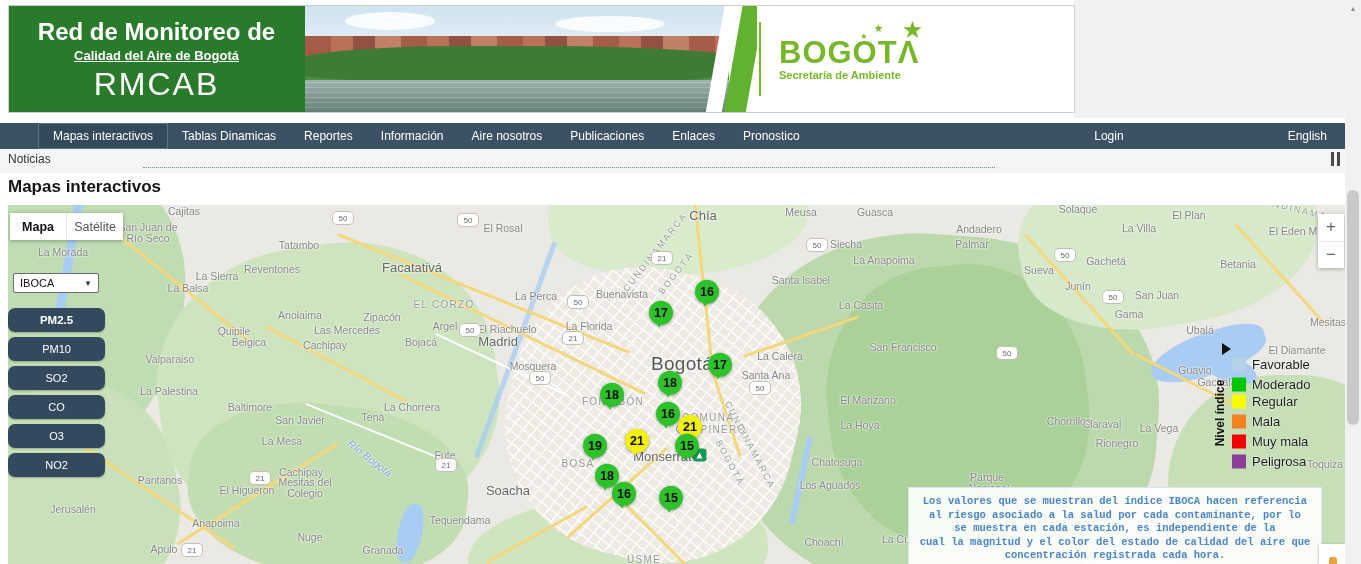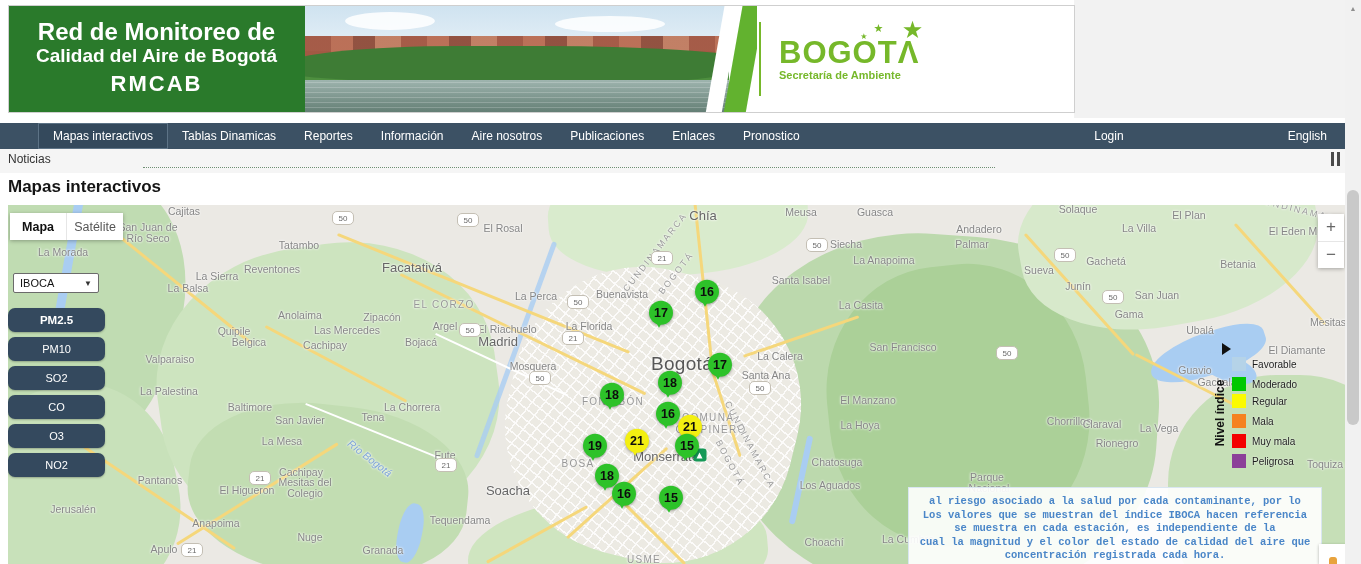--- a/index.html
+++ b/index.html
@@ -9,22 +9,22 @@
 
   
   #top-right-strip{left:1074px;top:0;width:271px;height:118px;background:#f2f2f2;}
   #header-card{left:8px;top:5px;width:1065px;height:106px;background:#fff;
     border:1px solid #cfcfcf;overflow:hidden;}
   #hdr-green{left:0;top:0;width:340px;height:106px;background:#2a7a2b;
     clip-path:polygon(0 0,296px 0,330px 106px,0 106px);}
   #hdr-title{left:0;top:0;width:295px;height:106px;display:flex;flex-direction:column;
     justify-content:center;align-items:center;color:#fff;text-align:center;}
   #hdr-title .l1{font-size:24px;font-weight:bold;line-height:26px;}
-  #hdr-title .l2{font-size:19px;font-weight:bold;line-height:22px;}
-  #hdr-title .l3{font-size:22px;font-weight:bold;letter-spacing:2px;line-height:30px;margin-top:2px;}
+  #hdr-title .l2{font-size:13px;font-weight:bold;line-height:22px;text-decoration:underline;}
+  #hdr-title .l3{font-size:32px;font-weight:normal;letter-spacing:2px;line-height:30px;margin-top:2px;}
   #hdr-photo{left:296px;top:0;width:424px;height:106px;overflow:hidden;
     background:linear-gradient(#cfe3f0 0,#e4eff7 40%,#e4eff7 42%,#9db8a0 42%);}
   .cloud{position:absolute;background:#fff;border-radius:50%;opacity:.85;}
   #bldgs{left:0;top:30px;width:424px;height:28px;opacity:.95;
     background:repeating-linear-gradient(90deg,#a2543f 0 26px,#b96a50 26px 48px,#8e4a38 48px 70px,#c07a5e 70px 96px);}
   #trees{left:-20px;top:40px;width:470px;height:38px;background:#3e7c35;
     border-radius:45% 55% 40% 60%/60% 50% 70% 40%;
     box-shadow:0 6px 0 0 #4e8f3f,0 12px 0 0 #59924d;}
   #water{left:0;top:74px;width:424px;height:32px;
     background:linear-gradient(#9eb4ae,#647f75);}
@@ -107,21 +107,21 @@
   #zoomctl{left:1310px;top:9px;width:26px;height:54px;background:#fff;z-index:9;
     box-shadow:0 1px 4px rgba(0,0,0,.3);display:flex;flex-direction:column;}
   #zoomctl .zb{flex:1;display:flex;align-items:center;justify-content:center;font-size:17px;
     color:#666;cursor:pointer;}
   #zoom-in{border-bottom:1px solid #e6e6e6;}
   #legend-title{position:absolute;left:1212px;top:208px;transform:translate(-50%,-50%) rotate(-90deg);
     font-size:12px;font-weight:bold;color:#111;z-index:8;white-space:nowrap;}
   .leg-row{position:absolute;left:1224px;display:flex;align-items:center;gap:6px;z-index:8;
     transform:translateY(-50%);}
   .leg-sw{width:14px;height:14px;}
-  .leg-lb{font-size:10px;color:#1d1d1d;text-shadow:0 0 2px #fff;}
+  .leg-lb{font-size:13px;color:#1d1d1d;text-shadow:0 0 2px #fff;}
   #legend-play{position:absolute;left:1214px;top:138px;width:0;height:0;z-index:8;
     border-left:9px solid #111;border-top:6px solid transparent;border-bottom:6px solid transparent;}
   #infobox{position:absolute;left:900px;top:282px;width:404px;z-index:8;
     background:rgba(255,255,255,.9);border:1px solid #d9e6f2;padding:7px 4px;
     font-family:"Liberation Mono","DejaVu Sans Mono",monospace;font-weight:bold;
     font-size:10.5px;line-height:13.5px;color:#4a86c8;text-align:center;}
   #pegman{position:absolute;left:1311px;top:339px;width:28px;height:20px;background:#fff;
     z-index:9;box-shadow:0 1px 3px rgba(0,0,0,.3);display:flex;align-items:flex-end;
     justify-content:center;cursor:pointer;overflow:hidden;}
   #pegman .head{width:6px;height:6px;border-radius:50%;background:#e8a33d;margin-bottom:1px;}
@@ -421,22 +421,22 @@
           <div class="leg-sw" style="background: rgb(244, 0, 0);"></div>
           <div class="leg-lb">Muy mala</div>
         </div>
         <div class="leg-row" style="top: 256px;">
           <div class="leg-sw" style="background: rgb(140, 63, 153);"></div>
           <div class="leg-lb">Peligrosa</div>
         </div>
       </div>
 
     <div id="infobox">
+        <div>Los valores que se muestran del índice IBOCA hacen referencia</div>
         <div>al riesgo asociado a la salud por cada contaminante, por lo</div>
-        <div>Los valores que se muestran del índice IBOCA hacen referencia</div>
         <div>se muestra en cada estación, es independiente de la</div>
         <div>cual la magnitud y el color del estado de calidad del aire que</div>
         <div>concentración registrada cada hora.</div>
       </div>
 
     <div id="pegman">
       <div class="head"></div>
       <div class="body"></div>
     </div>
   </div>

